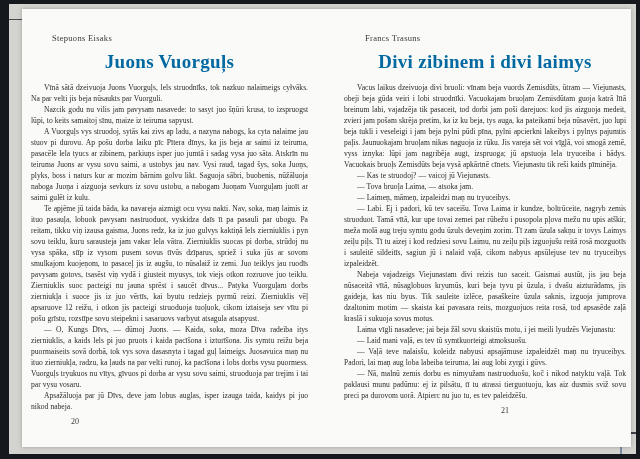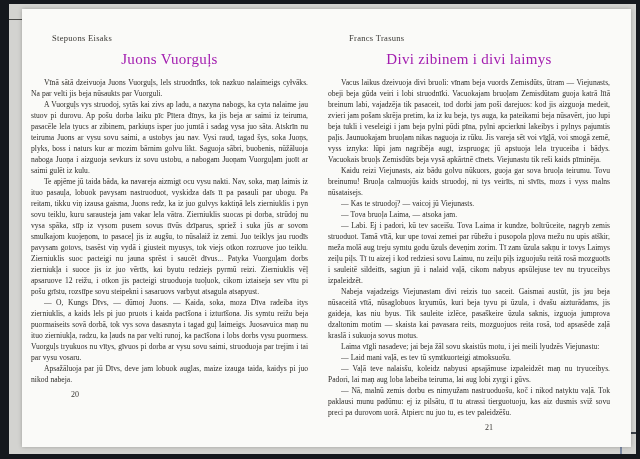--- a/index.html
+++ b/index.html
@@ -15,27 +15,27 @@
     background:#d3d3d0;
   }
   .paper{
     position:absolute;left:13px;top:5px;right:5px;bottom:7px;
     background:#fafaf8;
     box-shadow:0 0 4px rgba(0,0,0,0.25);
     overflow:hidden;
   }
   .col{position:absolute;top:24px;color:#2d2b28;}
   .col-left{left:9px;width:277px;}
-  .col-right{left:306px;width:282px;}
+  .col-right{left:322px;width:282px;}
   .author{
     font-size:8.5px;margin:0 0 0 21px;letter-spacing:0.3px;color:#3a3834;
   }
   .story-title{
-    text-align:center;font-size:15px;font-weight:normal;
-    margin:8px 0 9px 0;color:#a21caf;letter-spacing:0.3px;
+    text-align:center;font-size:19px;font-weight:bold;
+    margin:8px 0 9px 0;color:#0369a1;letter-spacing:0.3px;
   }
   .page-body p{
     margin:0;font-size:7.6px;line-height:11px;text-align:justify;
     text-indent:13px;word-spacing:0.2px;
   }
   .page-num{font-size:8px;margin-top:5px;color:#3a3834;margin-left:40px;}
   .page-num.right{text-align:center;}
   .crop-mark{position:absolute;background:#4a4a48;}
   .mark-tl{left:0;top:15px;width:22px;height:1px;}
   .mark-r{right:0;top:428px;width:11px;height:2px;background:#3c4148;}
@@ -49,36 +49,37 @@
   <span class="crop-mark mark-r"></span>
   <span class="crop-mark mark-b"></span>
 
   <div class="paper">
 
     <div class="col col-left">
       <div class="author">Stepuons Eisaks</div>
       <div class="story-title">Juons Vuorguļs</div>
       <div class="page-body">
         <p>Vīnā sātā dzeivuoja Juons Vuorguļs, lels struodnīks, tok nazkuo nalaimeigs cyłvāks. Na par velti jis beja nūsaukts par Vuorguli.</p>
+        <p>Nazcik godu nu vilis jam pavysam nasavede: to sasyt juo šņūri krusa, to izspruogst lūpi, to keits samaitoj sīnu, maize iz teiruma sapyust.</p>
         <p>A Vuorguļs vys struodoj, sytās kai zivs ap ladu, a nazyna nabogs, ka cyta nalaime jau stuov pi durovu. Ap pošu dorba laiku pīc Pītera dīnys, ka jis beja ar saimi iz teiruma, pasacēle lela tyucs ar zibinem, parkiuņs isper juo jumtā i sadag vysa juo sāta. Atskrīn nu teiruma Juons ar vysu sovu saimi, a ustobys jau nav. Vysi raud, tagad šys, soka Juoņs, plyks, boss i naturs kur ar mozim bārnim golvu likt. Saguoja sābri, buobenis, nūžāluoja naboga Juoņa i aizguoja sevkurs iz sovu ustobu, a nabogam Juoņam Vuorguļam juoīt ar saimi gulēt iz kulu.</p>
         <p>Te apjēme jū taida bāda, ka navareja aizmigt ocu vysu nakti. Nav, soka, maņ laimis iz ituo pasauļa, lobuok pavysam nastruoduot, vyskidza daīs īt pa pasauli par ubogu. Pa reitam, tikku viņ izausa gaisma, Juons redz, ka iz juo gulvys kaktiņā lels zierniuklis i pyn sovu teiklu, kuru sarausteja jam vakar lela vātra. Zierniuklis suocas pi dorba, strūdoj nu vysa spāka, stīp iz vysom pusem sovus tīvūs dzīparus, spriež i suka jūs ar sovom smulkajom kuojeņom, to pasaceļ jis iz augšu, to nūsalaiž iz zemi. Juo teiklys jau ruodīs pavysam gotovs, tsasēst viņ vydā i giusteit myusys, tok viejs otkon rozruove juo teiklu. Zierniuklis suoc pacteigi nu jauna sprēst i saucēt dīvus... Patyka Vuorguļam dorbs zierniukļa i suoce jis iz juo vērtīs, kai byutu redziejs pyrmū reizi. Zierniuklis vēļ apsaruove 12 reižu, i otkon jis pacteigi struoduoja tuoļuok, cikom iztaiseja sev vītu pi pošu grīstu, rozstīpe sovu steipekni i sasaruovs varbyut atsagula atsapyust.</p>
         <p>— O, Kungs Dīvs, — dūmoj Juons. — Kaida, soka, moza Dīva radeiba itys zierniuklis, a kaids lels pi juo pruots i kaida pacīšona i izturīšona. Jis symtu reižu beja puormaiseits sovā dorbā, tok vys sova dasasnyta i tagad guļ laimeigs. Juosavuica maņ nu ituo zierniukļa, radzu, ka ļauds na par velti runoj, ka pacīšona i lobs dorbs vysu puormess. Vuorguļs tryukuos nu vītys, gīvuos pi dorba ar vysu sovu saimi, struoduoja par trejim i tai par vysu vosaru.</p>
-        <p>Apsažāluoja par jū Dīvs, deve jam lobuok auglas, maize izauga taida, kaidys pi juo nikod nabeja.</p>
+        <p>Apsažāluoja par jū Dīvs, deve jam lobus auglas, isper izauga taida, kaidys pi juo nikod nabeja.</p>
       </div>
       <div class="page-num">20</div>
     </div>
 
     <div class="col col-right">
       <div class="author">Francs Trasuns</div>
       <div class="story-title">Divi zibinem i divi laimys</div>
       <div class="page-body">
         <p>Vacus laikus dzeivuoja divi bruoli: vīnam beja vuords Zemisdūts, ūtram — Viejunasts, obeji beja gūda veiri i lobi struodnīki. Vacuokajam bruoļam Zemisdūtam guoja katrā lītā breinum labi, vajadzēja tik pasaceit, tod dorbi jam poši darejuos: kod jis aizguoja medeit, zvieri jam pošam skrēja pretim, ka iz ku beja, tys auga, ka pateikami beja nūsavērt, juo lupi beja tukli i veseleigi i jam beja pylni pūdi pīna, pylni apcierkni lakeibys i pylnys pajumtis paļis. Jaunuokajam bruoļam nikas naguoja iz rūku. Jis vareja sēt voi vīgļā, voi smogā zemē, vyss iznyka: lūpi jam nagribēja augt, izspruoga; jū apstuoja lela tryuceiba i bādys. Vacuokais bruoļs Zemisdūts beja vysā apkārtnē cīnets. Viejunastu tik reši kaids pīminēja.</p>
-        <p>Kaidu reizi Viejunasts, aiz bādu golvu nūkuors, guoja gar sova bruoļa teirumu. Tovu breinumu! Bruoļa calmuojūs kaids struodoj, ni tys veirīts, ni sīvīts, mozs i vyss malns nūsataisejs.</p>
         <p>— Kas te struodoj? — vaicoj jū Viejunasts.</p>
         <p>— Tova bruoļa Laima, — atsoka jam.</p>
+        <p>— Laimeņ, māmeņ, izpaleidzi maņ nu tryuceibys.</p>
         <p>— Labi. Ej i padori, kū tev saceišu. Tova Laima ir kundze, boltrūceite, nagryb zemis struoduot. Tamā vītā, kur upe tovai zemei par rūbežu i pusopola pļova mežu nu upis atškir, meža molā aug treju symtu godu ūzuls deveņim zorim. Tī zam ūzula sakņu ir tovys Laimys zeiļu piļs. Tī tu aizej i kod redziesi sovu Laimu, nu zeiļu piļs izguojušu reitā rosā mozguotīs i sauleitē sildeitīs, sagiun jū i nalaid vaļā, cikom nabyus apsūlejuse tev nu tryuceibys izpaleidzēt.</p>
         <p>Nabeja vajadzeigs Viejunastam divi reizis tuo saceit. Gaismai austūt, jis jau beja nūsaceitā vītā, nūsaglobuos kryumūs, kuri beja tyvu pi ūzula, i dvašu aizturādams, jis gaideja, kas niu byus. Tik sauleite izlēce, pasaškeire ūzula saknis, izguoja jumprova dzaltonim motim — skaista kai pavasara reits, mozguojuos reita rosā, tod apsasēde zaļā kraslā i sukuoja sovus motus.</p>
         <p>Laima vīgli nasadeve; jai beja žāl sovu skaistūs motu, i jei meili lyudzēs Viejunastu:</p>
         <p>— Laid mani vaļā, es tev tū symtkuorteigi atmoksuošu.</p>
         <p>— Vaļā teve nalaisšu, koleidz nabyusi apsajāmuse izpaleidzēt maņ nu tryuceibys. Padori, lai maņ aug loba labeiba teiruma, lai aug lobi zyrgi i gūvs.</p>
         <p>— Nā, malnū zemis dorbu es nimyužam nastruoduošu, koč i nikod natyktu vaļā. Tok paklausi munu padūmu: ej iz pilsātu, tī tu atrassi tierguotuoju, kas aiz dusmis sviž sovu preci pa durovom uorā. Atpierc nu juo tu, es tev paleidzēšu.</p>
       </div>
       <div class="page-num right">21</div>
     </div>
 

